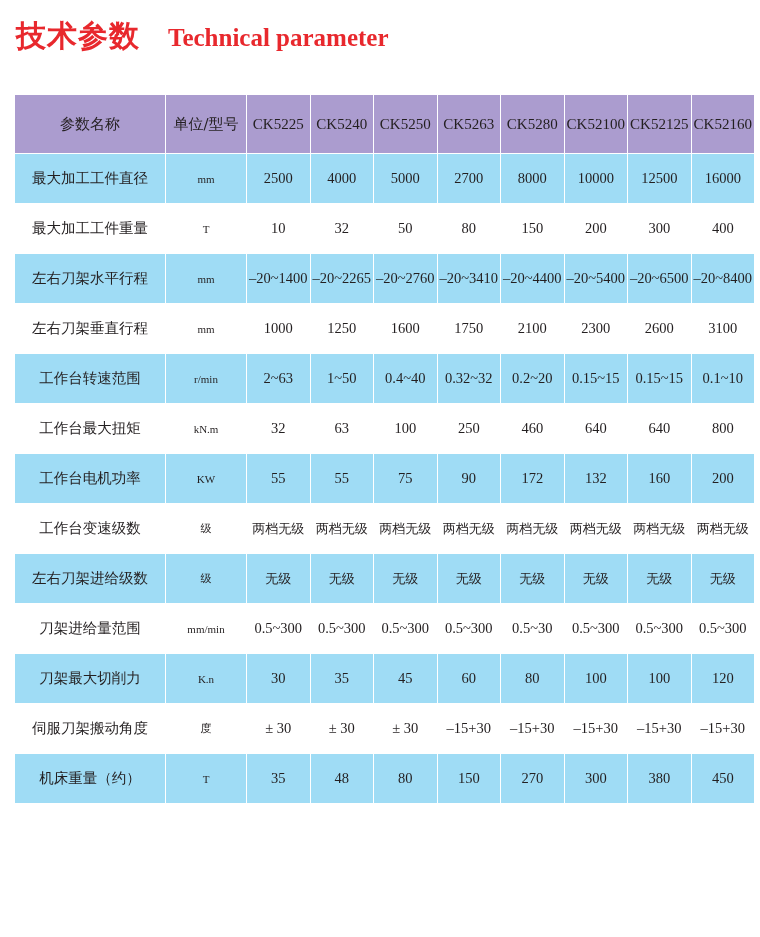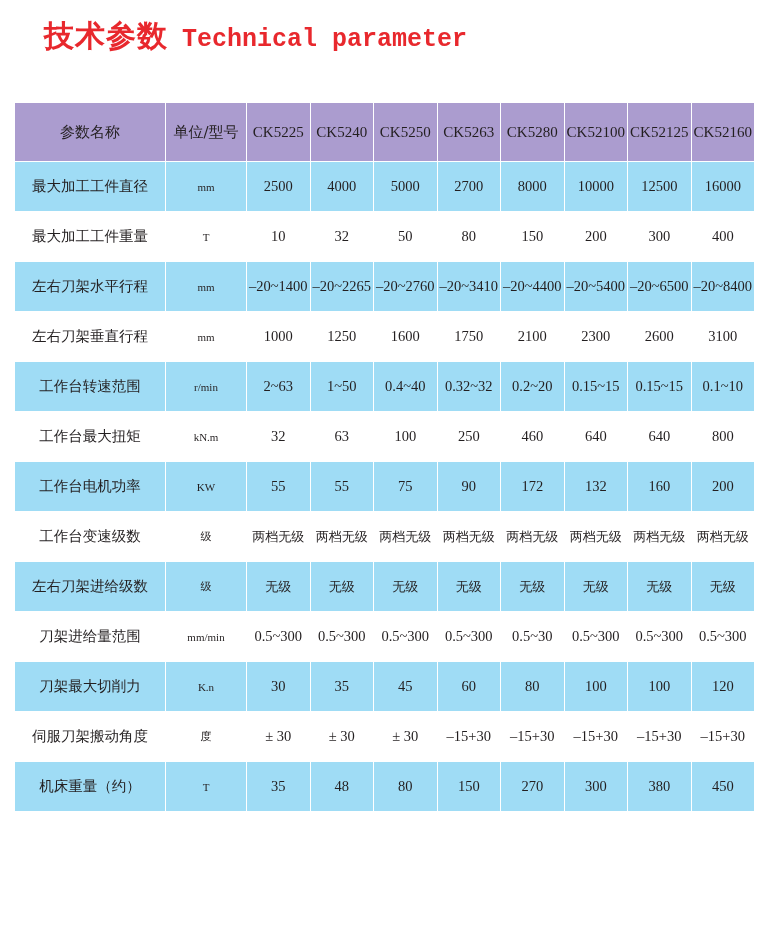--- a/index.html
+++ b/index.html
@@ -26,34 +26,33 @@
     display: flex;
     align-items: baseline;
     white-space: nowrap;
   }
   .title-cn {
     font-family: "DejaVu Sans", "Liberation Sans", sans-serif;
     font-size: 30px;
     font-weight: bold;
     color: #e8282d;
     letter-spacing: 1px;
-    margin-left: 28px;
   }
   .title-en {
-    font-family: Liberation Mono, monospace;
+    font-family: Liberation Serif, serif;
     font-size: 25px;
     font-weight: bold;
     color: #e8282d;
-    margin-left: 14px;
+    margin-left: 28px;
     letter-spacing: 0px;
   }
   .table-wrap {
     position: absolute;
     left: 14px;
-    top: 102px;
+    top: 94px;
     width: 732px;
   }
   table.spec {
     border-collapse: separate;
     border-spacing: 1px 1px;
     width: 732px;
     table-layout: fixed;
   }
   table.spec td, table.spec th {
     padding: 0;

